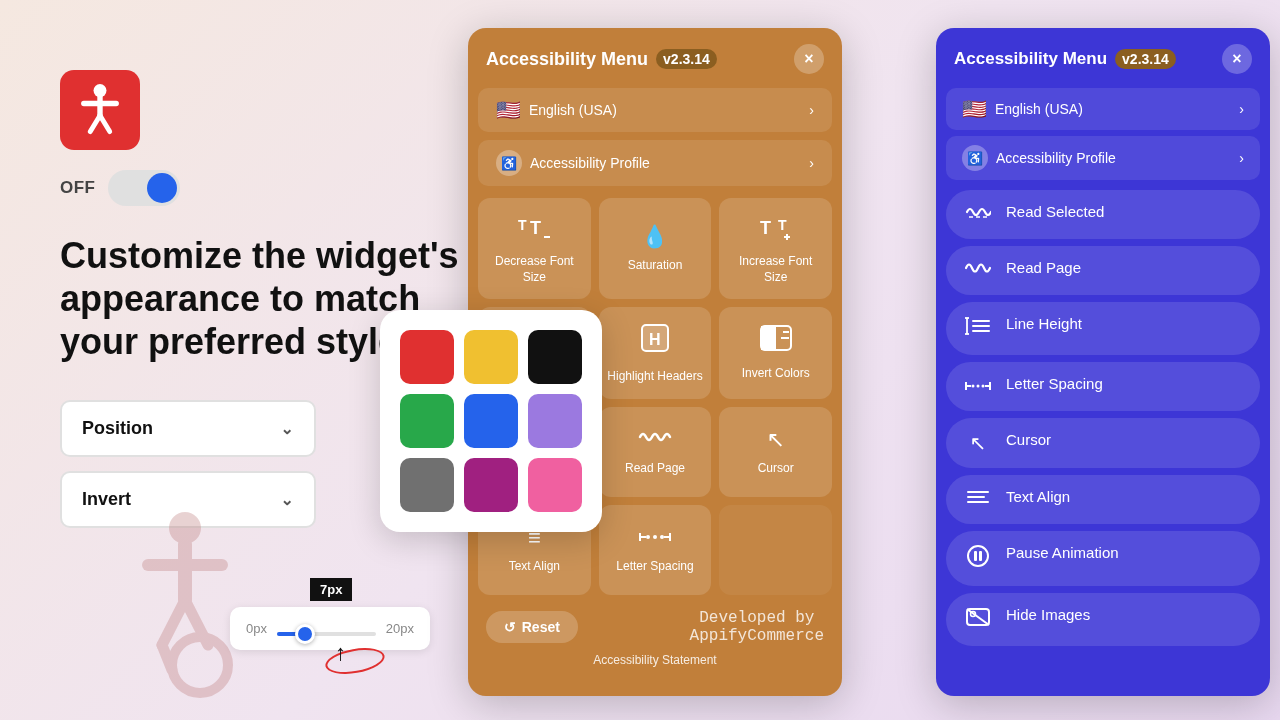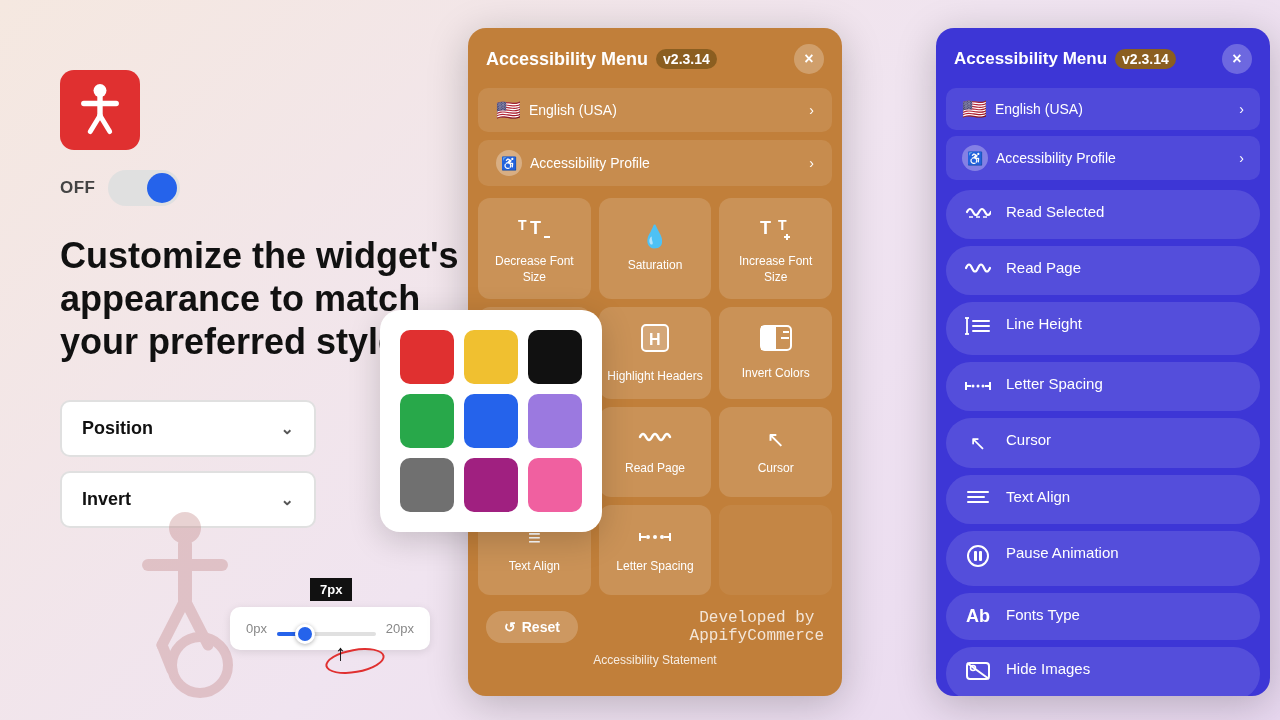--- a/index.html
+++ b/index.html
@@ -784,24 +784,20 @@
     <span class="mi-icon">
       <svg width="24" height="24" viewBox="0 0 24 24">
         <circle cx="12" cy="12" r="10" stroke="white" stroke-width="2" fill="none"></circle>
         <rect x="8" y="7" width="3" height="10" rx="1" fill="white"></rect>
         <rect x="13" y="7" width="3" height="10" rx="1" fill="white"></rect>
       </svg>
     </span>
     <span>Pause Animation</span>
   </div>
 
-  <div class="menu-item">
-    <span class="mi-icon" style="font-size:18px;font-weight:700;color:white;">Ab</span>
-    <span>Fonts Type</span>
-  </div>
 
   <div class="menu-item">
     <span class="mi-icon">
       <svg width="26" height="22" viewBox="0 0 26 22">
         <rect x="2" y="3" width="22" height="16" rx="3" stroke="white" stroke-width="2" fill="none"></rect>
         <line x1="2" y1="3" x2="24" y2="19" stroke="white" stroke-width="2"></line>
         <circle cx="8" cy="8" r="2.5" stroke="white" stroke-width="1.5" fill="none"></circle>
       </svg>
     </span>
     <span>Hide Images</span>

